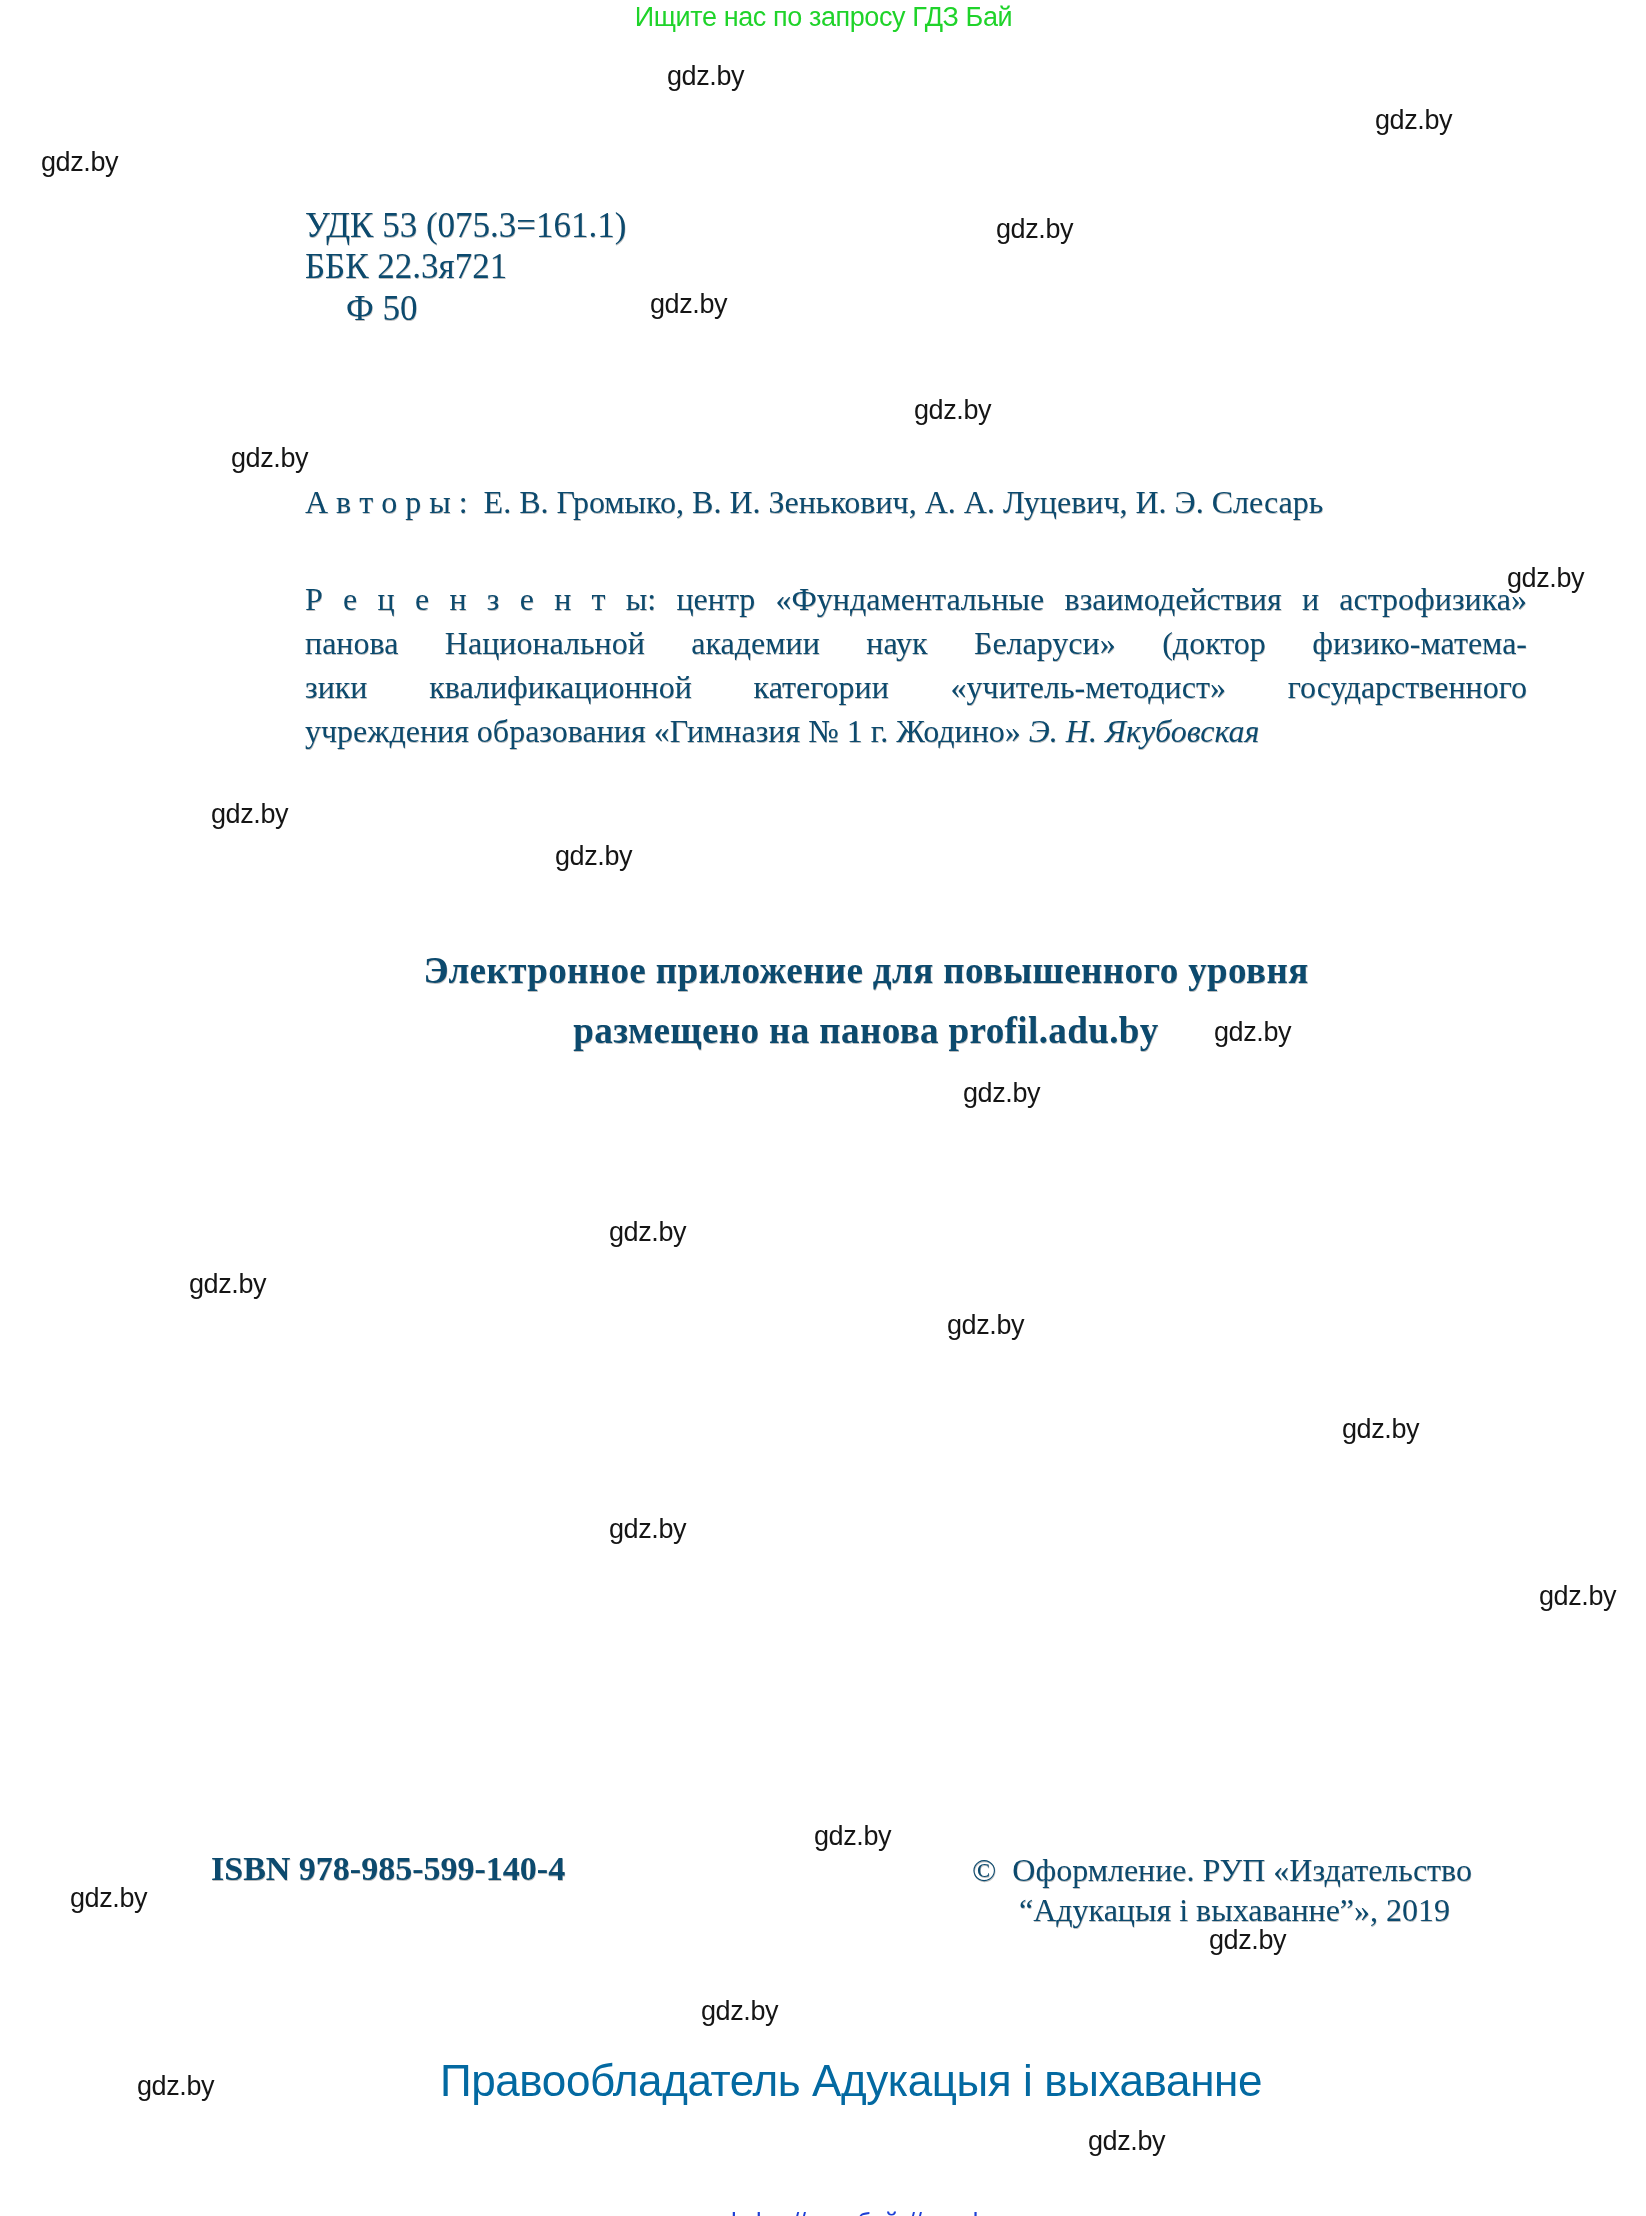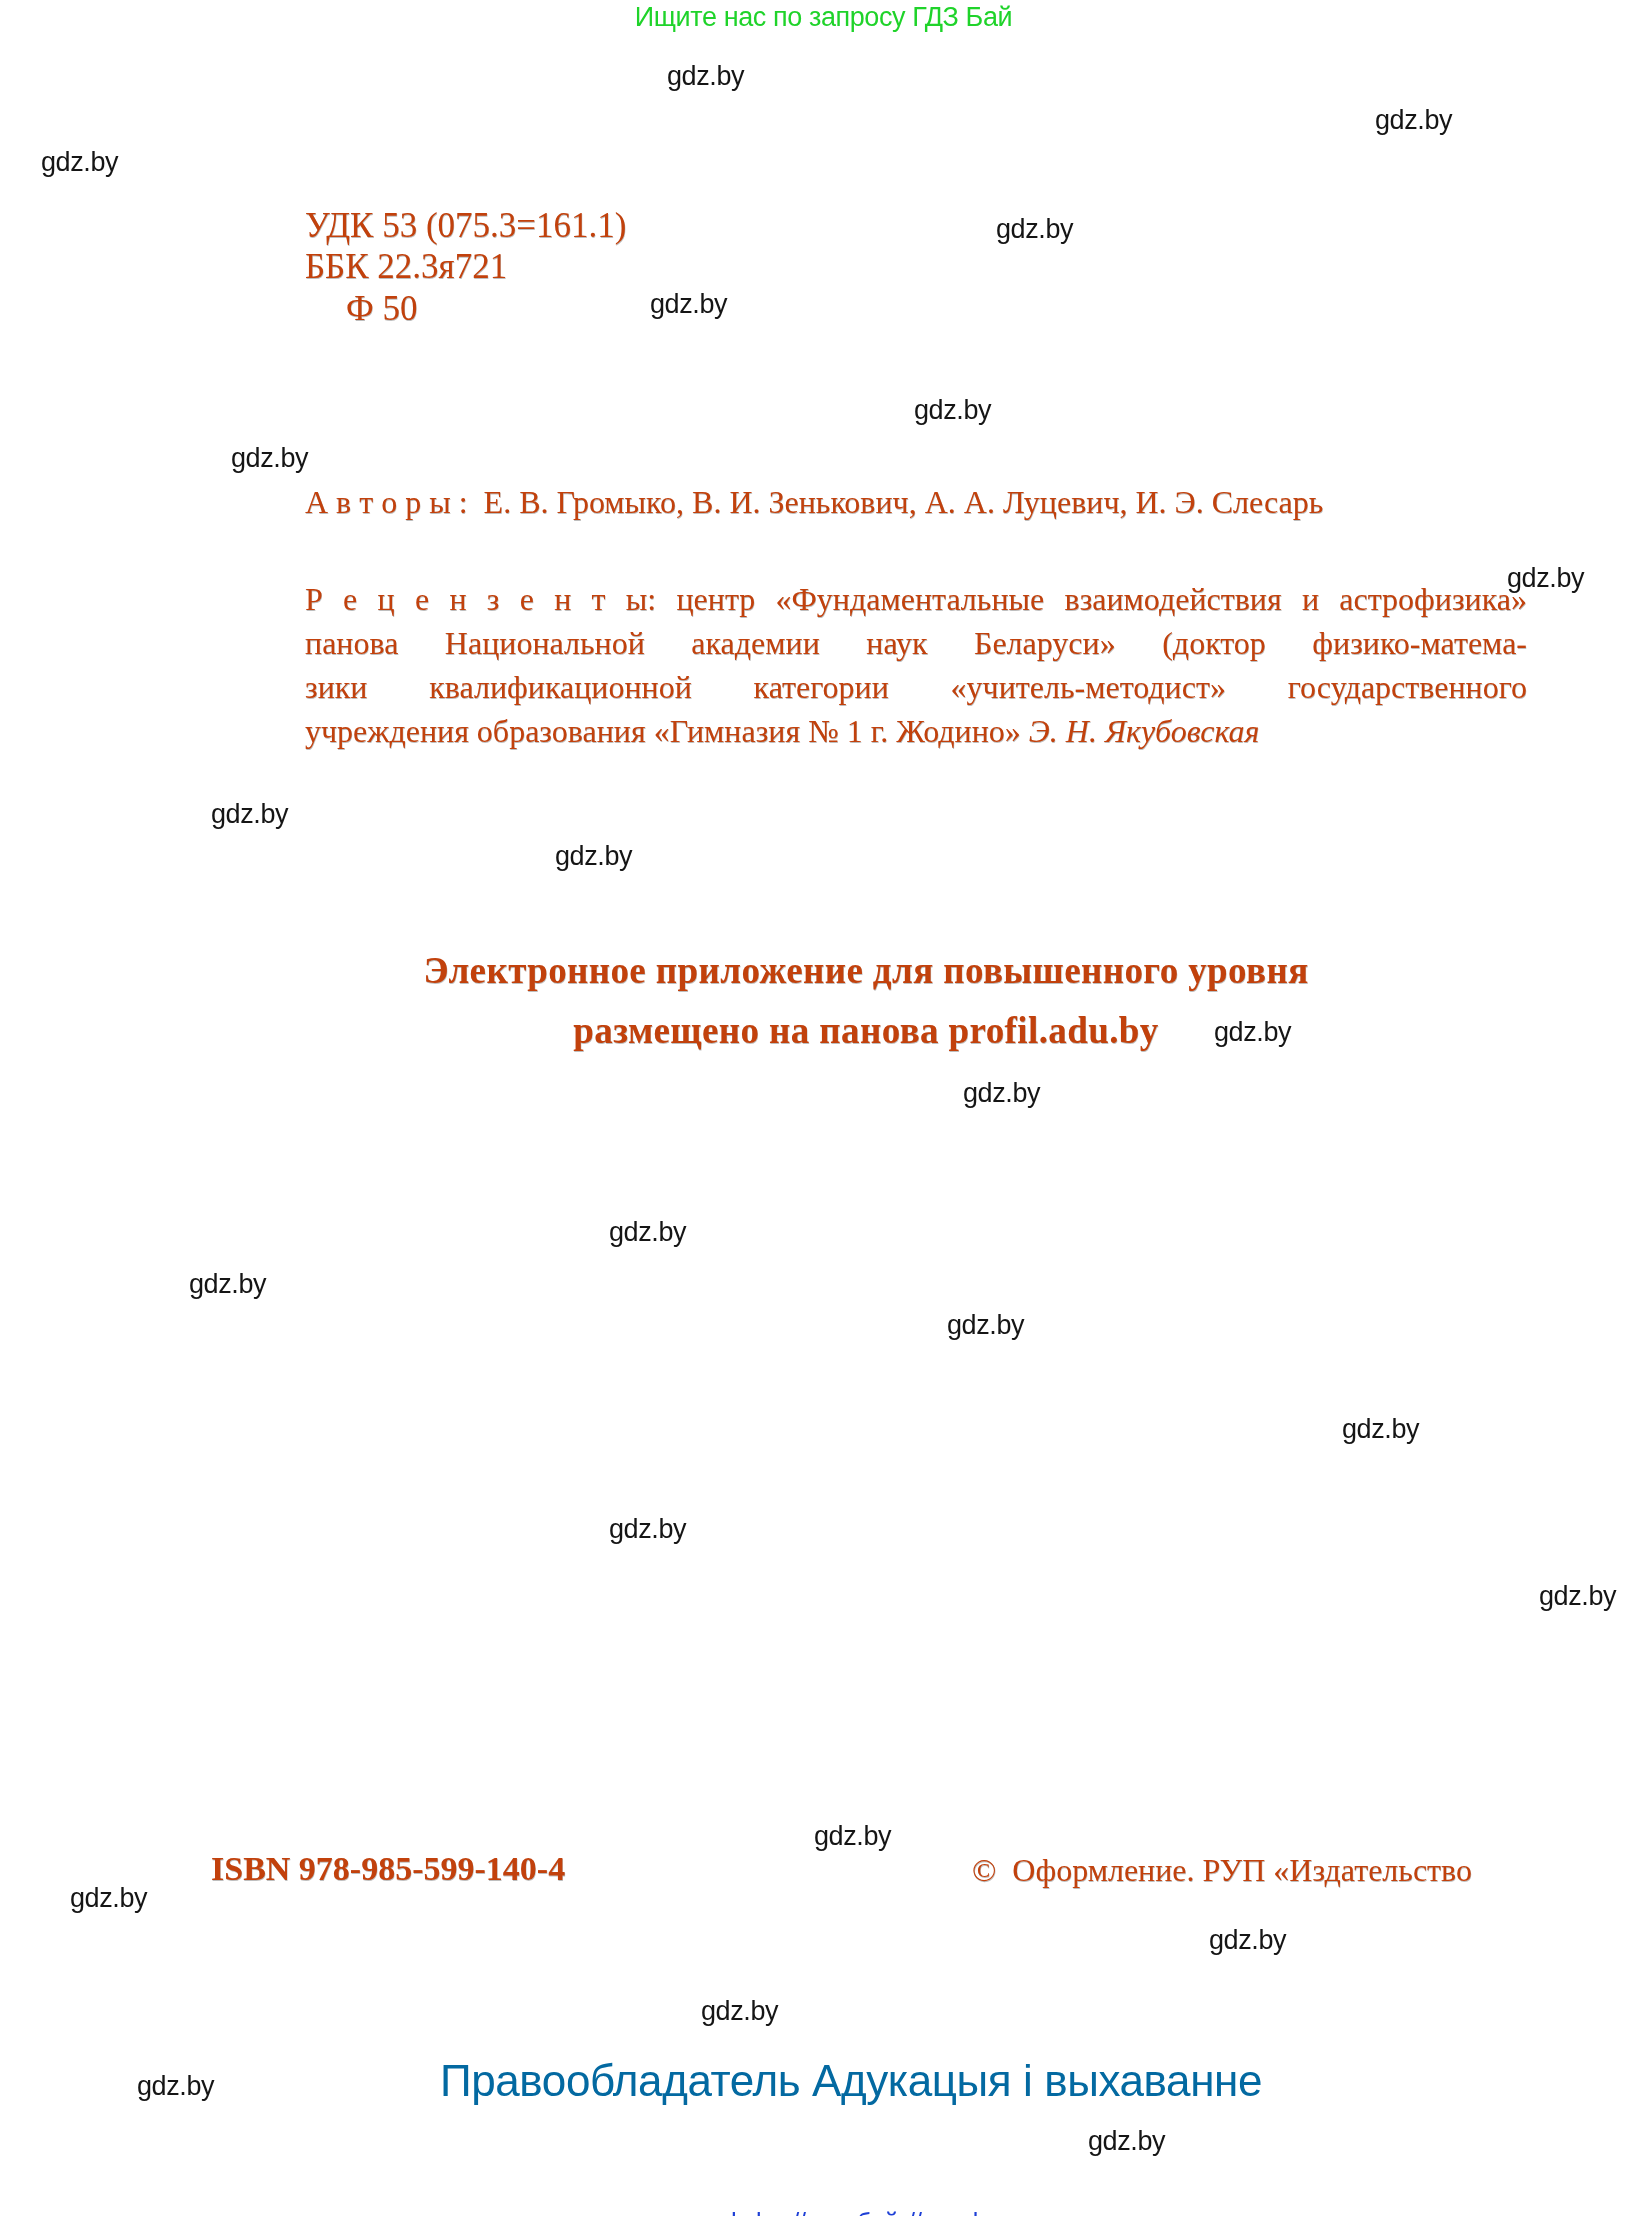--- a/index.html
+++ b/index.html
@@ -7,21 +7,21 @@
     position:relative;
     width:1647px;height:2216px;
     background:#ffffff;
     overflow:hidden;
     font-family:"Liberation Serif", serif;
     color:#1f1f1f;
   }
   .abs{position:absolute;white-space:pre;}
   .scan{
     font-family:"Liberation Serif", serif;
-    color:#c2410c;
+    color:#0c4a6e;
     text-shadow:0.5px 0.7px 0.6px rgba(70,70,70,0.35);
   }
   .promo{
     left:0;width:100%;text-align:center;
     font-size:27px;letter-spacing:-0.4px;
     font-family:"Liberation Sans", sans-serif;
   }
   .udk{font-size:35px;}
   .authors{font-size:32px;}
   .reviewers{
@@ -73,20 +73,21 @@
     <div class="rev-line">зики квалификационной категории «учитель-методист» государственного</div>
     <div class="rev-line rev-last"><span>учреждения образования «Гимназия № 1 г. Жодино» </span><span class="ital">Э. Н. Якубовская</span></div>
   </div>
 
   <div class="eapp scan" style="top:949px;">Электронное приложение для повышенного уровня</div>
   <div class="eapp scan" style="top:1009px;">размещено на панова profil.adu.by</div>
 
   <div class="abs scan isbn" style="left:211px;top:1850px;">ISBN 978-985-599-140-4</div>
 
   <div class="abs scan copy" style="left:956px;top:1850px;">©  Оформление. РУП «Издательство</div>
+  <div class="abs scan copy" style="left:1003px;top:1890px;">“Адукацыя і выхаванне”», 2019</div>
 
   <div class="abs rights" style="left:440px;top:2056px;color:#0369a1;">Правообладатель Адукацыя і выхаванне</div>
 
   <div class="abs footer-links" style="left:681px;top:2179px;color:#1d3fd6;">
     <span>gdz by</span><span class="sep">//</span><span>гдз бай</span><span class="sep">//</span><span>гдз by</span>
   </div>
 
   <div id="wm-layer">
       <span class="wm" style="left: 667px; top: 61px;">gdz.by</span>
       <span class="wm" style="left: 1375px; top: 105px;">gdz.by</span>

